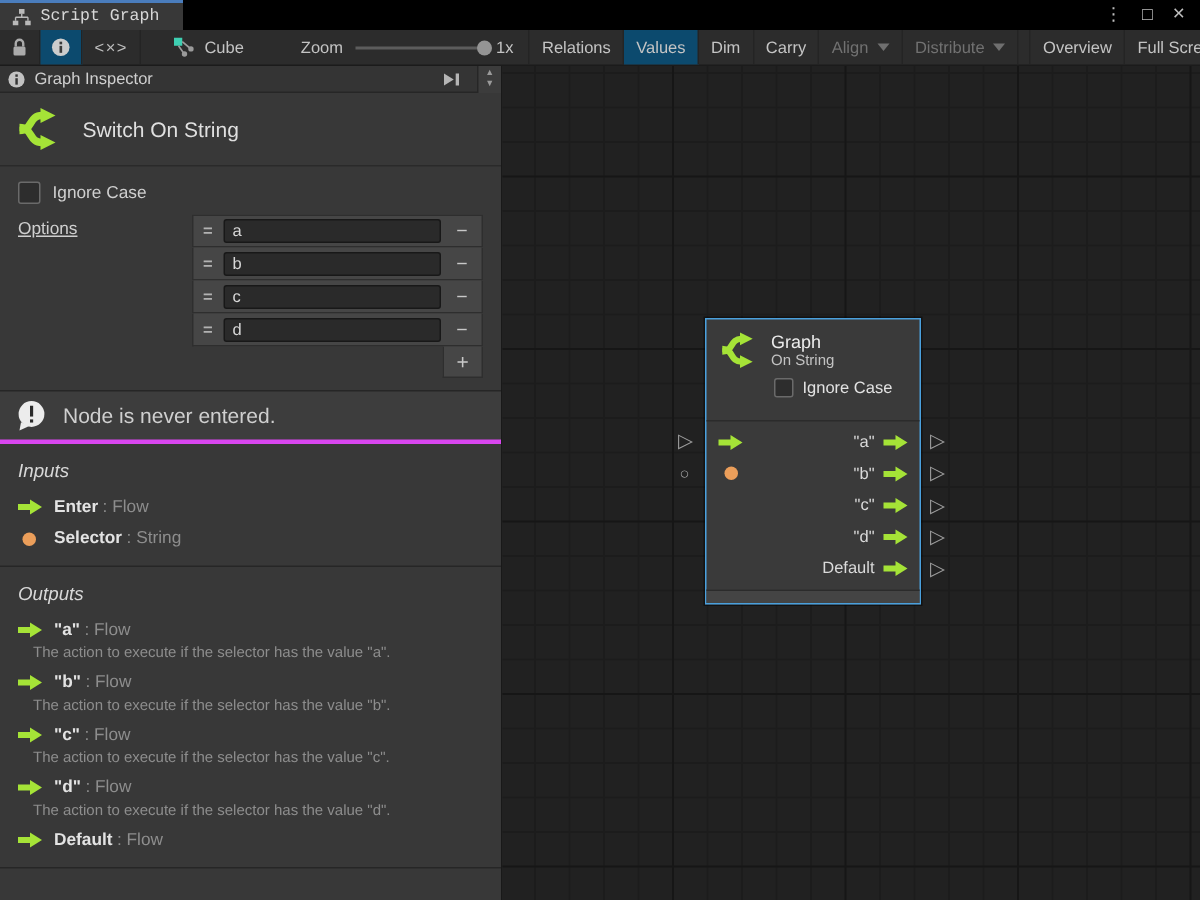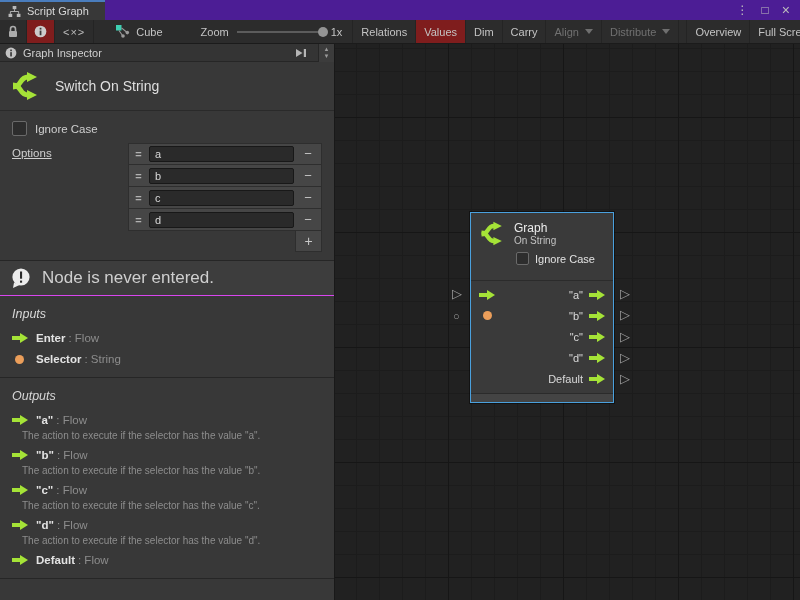--- a/index.html
+++ b/index.html
@@ -10,30 +10,30 @@
     --canvas:#212121;
     --text:#cdcdcd;
     --dim:#8d8d8d;
   }
   *{box-sizing:border-box;margin:0;padding:0;}
   html,body{width:800px;height:600px;overflow:hidden;}
   body{font-family:"Liberation Sans","DejaVu Sans",sans-serif;background:var(--canvas);color:var(--text);-webkit-font-smoothing:antialiased;}
   .window{width:800px;height:600px;display:flex;flex-direction:column;}
 
   
-  .titlebar{height:20px;background:#4c1d95;display:flex;align-items:stretch;justify-content:space-between;flex:0 0 auto;}
+  .titlebar{height:20px;background:#000000;display:flex;align-items:stretch;justify-content:space-between;flex:0 0 auto;font-family:Liberation Mono, monospace;}
   .tab{display:flex;align-items:center;gap:6px;padding:0 16px 0 8px;background:#383838;border-top:2px solid #4a7dbd;font-size:11px;color:#d8d8d8;}
   .tb-win-controls{display:flex;align-items:center;gap:13px;padding-right:10px;color:#bdbdbd;font-size:12px;}
   .tb-win-controls span{cursor:default;line-height:1;}
 
   
   .toolbar{height:24px;background:#2c2c2c;border-bottom:1px solid #1b1b1b;display:flex;align-items:stretch;font-size:11px;color:#c4c4c4;flex:0 0 auto;}
   .tb-btn{display:flex;align-items:center;justify-content:center;padding:0 8px;border-right:1px solid #242424;white-space:nowrap;}
   .tb-btn.icon-btn{padding:0 7px;}
-  .tb-btn.active{background:#7f1d1d;}
+  .tb-btn.active{background:#0c4a6e;}
   .tb-btn.disabled{color:#717171;}
   .tb-sep{width:1px;background:#242424;}
   .tb-group{display:flex;align-items:center;gap:6px;padding:0 10px;}
   .caret{display:inline-block;width:0;height:0;border-left:4px solid transparent;border-right:4px solid transparent;border-top:5px solid #6f6f6f;margin-left:6px;}
   .zoom-track{width:86px;height:2px;background:#5c5c5c;position:relative;margin:0 2px;}
   .zoom-handle{position:absolute;right:-5px;top:-4px;width:10px;height:10px;border-radius:50%;background:#949494;}
   .tb-right{margin-left:auto;display:flex;align-items:stretch;}
   .tb-gap{width:7px;}
 
   
@@ -56,21 +56,21 @@
   .options-label{width:116px;flex:0 0 auto;font-size:11.5px;color:#cfcfcf;padding-top:4px;text-decoration:underline;}
   .options-list{flex:1;}
   .opt-row{display:flex;align-items:center;height:22px;background:#464646;border:1px solid #2e2e2e;border-top-width:0;padding:0 2px;gap:3px;}
   .opt-row:first-child{border-top-width:1px;}
   .opt-handle{width:15px;text-align:center;color:#b2b2b2;font-weight:bold;font-size:11px;}
   .opt-field{flex:1;height:16px;background:#2a2a2a;border:1px solid #181818;border-radius:2px;color:#d8d8d8;font-size:11px;padding:0 5px;display:flex;align-items:center;}
   .opt-remove{width:22px;text-align:center;color:#c8c8c8;font-size:13px;line-height:20px;}
   .opt-footer{display:flex;justify-content:flex-end;}
   .opt-add{width:27px;height:21px;background:#464646;border:1px solid #2e2e2e;border-top-width:0;color:#c8c8c8;display:flex;align-items:center;justify-content:center;font-size:14px;}
 
-  .warning{flex:0 0 auto;background:#3d3d3d;border-top:1px solid #262626;border-bottom:1px solid #d946ef;display:flex;align-items:center;gap:10px;padding:2px 10px;height:36px;font-size:17px;color:#cfcfcf;}
+  .warning{flex:0 0 auto;background:#3d3d3d;border-top:1px solid #262626;border-bottom:3px solid #d946ef;display:flex;align-items:center;gap:10px;padding:2px 10px;height:36px;font-size:14px;color:#cfcfcf;}
 
   .section{flex:0 0 auto;padding:11px 12px 10px;border-bottom:1px solid #262626;}
   .section-heading{font-size:12.5px;color:#d8d8d8;margin-bottom:11px;font-style:italic;}
   .io-row{display:flex;align-items:center;gap:7px;margin-bottom:9px;font-size:11.5px;}
   .io-icon{width:17px;display:flex;justify-content:flex-start;flex:0 0 auto;}
   .io-name{font-weight:bold;color:#e3e3e3;}
   .io-type{color:var(--dim);margin-left:3px;}
   .io-desc{margin:-5px 0 8px 10px;font-size:10px;color:var(--dim);}
   .insp-fill{flex:1;}
 

